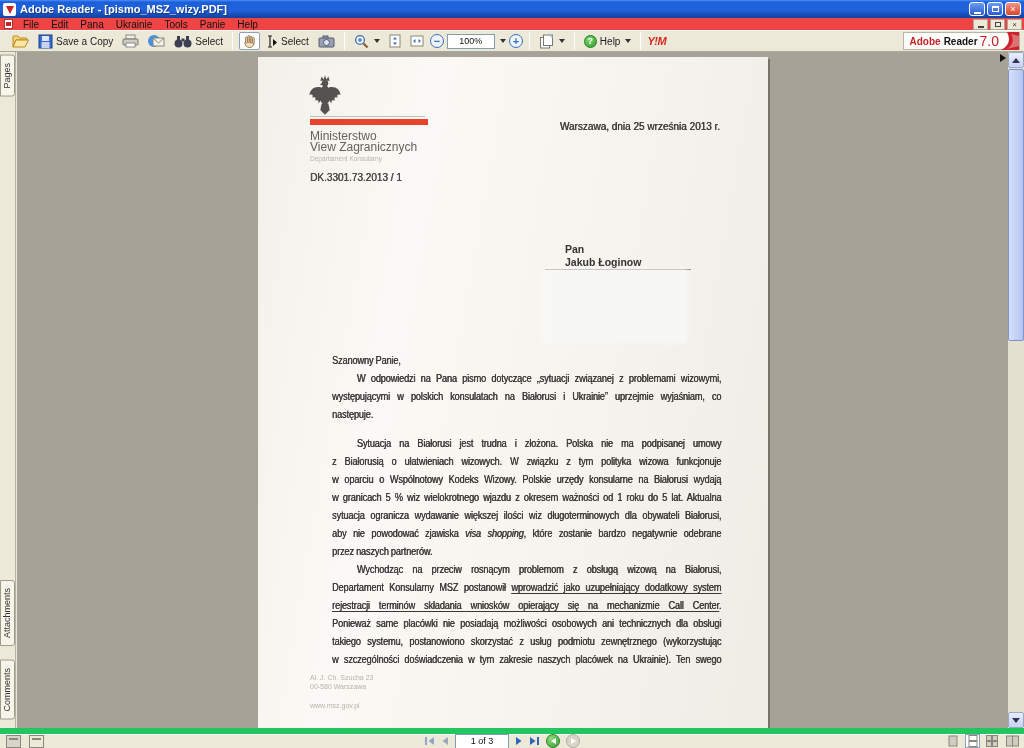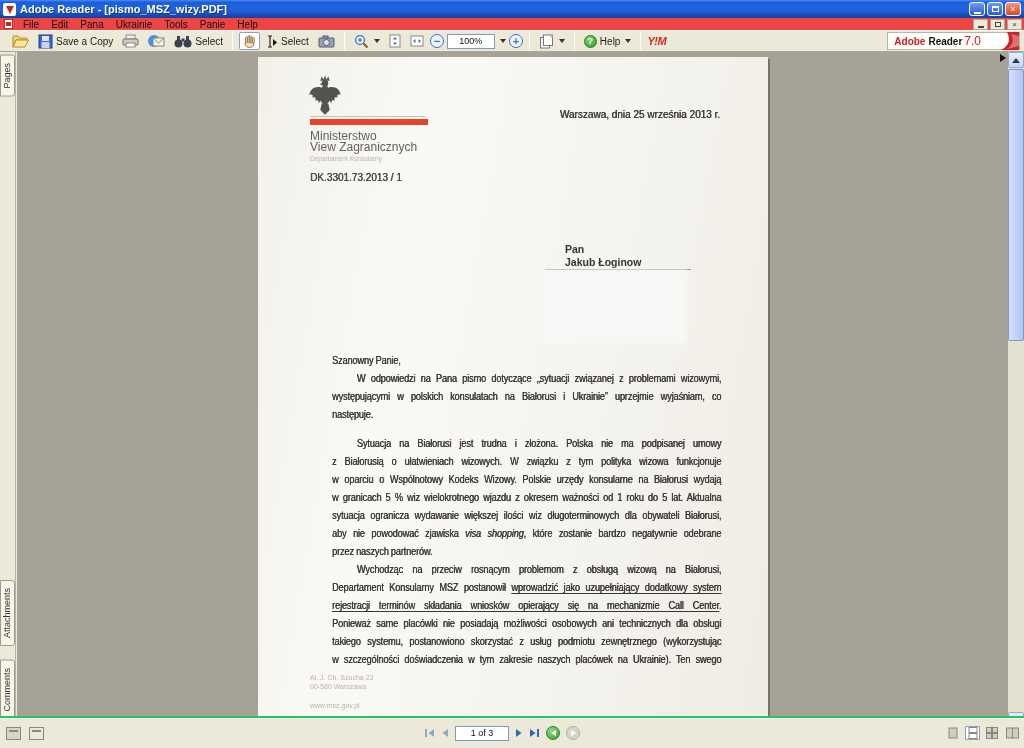--- a/index.html
+++ b/index.html
@@ -54,21 +54,21 @@
     background:#eef4fe; color:#3f6fb8; font-size:11px; line-height:11px; font-weight:bold;
     display:flex; align-items:center; justify-content:center; }
   .help-orb { width:13px; height:13px; border-radius:50%; background:radial-gradient(circle at 35% 30%,#7fd46f,#2da02d);
     color:#fff; font-size:9px; font-weight:bold; display:flex; align-items:center; justify-content:center;
     border:1px solid #1d7a1d; }
   .ym-text { color:#d42a1e; font-weight:bold; font-style:italic; font-size:11px; letter-spacing:-0.5px; }
   .brand { margin-left:auto; display:flex; align-items:center; background:#fdfdfb;
     border:1px solid #b8b5a5; height:18px; padding:0 0 0 6px; position:relative; }
   .brand-adobe { color:#c81f25; font-size:10px; font-weight:bold; margin-right:3px; }
   .brand-reader { color:#111; font-size:10px; font-weight:bold; margin-right:2px; }
-  .brand-ver { color:#c81f25; font-size:12px; margin-right:18px; }
+  .brand-ver { color:#c81f25; font-size:14px; margin-right:0; }
 
   
   .workspace { position:absolute; top:52px; left:0; right:0; bottom:20px; }
   .navstrip { position:absolute; left:0; top:0; bottom:0; width:16px; background:#ece9d8;
     border-right:1px solid #b8b4a2; }
   .vtab { position:absolute; left:0; width:15px; background:#f7f5ea; border:1px solid #9c9a8a;
     writing-mode:vertical-rl; transform:rotate(180deg); font-size:9px; color:#333;
     padding:7px 1px; border-radius:3px 0 0 3px; text-align:center; }
   .vtab.pages { top:3px; }
   .vtab.attachments { top:528px; }
@@ -90,42 +90,42 @@
   
   .page { position:absolute; left:241px; top:5px; width:510px; bottom:0;
     background:linear-gradient(100deg,#f2f0e9,#faf9f5 28%,#f5f3ed 65%,#eeece5);
     box-shadow:2px 2px 0 rgba(70,68,60,.5); }
   .eagle { position:absolute; left:50px; top:16px; }
   .letterhead-thinline { position:absolute; left:52px; top:59px; width:115px; height:1px; background:#c6c2bb; }
   .letterhead-redbar { position:absolute; left:52px; top:62px; width:118px; height:6px; }
   .ministry { position:absolute; left:52px; top:74px; font-size:12px; line-height:11px; color:#64625e; }
   .department { position:absolute; left:52px; top:98px; font-size:6.5px; color:#b8b5ae; }
   .refnum { position:absolute; left:52px; top:115px; font-size:10px; color:#474543; text-shadow:.4px 0 0 #474543; }
-  .place-date { position:absolute; right:48px; top:52px; font-size:10px; color:#3d3b39; text-shadow:.4px 0 0 #3d3b39; }
+  .place-date { position:absolute; right:48px; top:64px; font-size:10px; color:#3d3b39; text-shadow:.4px 0 0 #3d3b39; }
   .addressee { position:absolute; left:307px; top:186px; font-size:10.5px; font-weight:bold;
     line-height:13px; color:#33312f; }
   .addr-underline { position:absolute; left:287px; top:212px; width:146px; height:1px; background:#8f8d89; }
   .redact-box { position:absolute; left:287px; top:214px; width:140px; height:70px;
     background:#f7f7f5; box-shadow:0 0 4px 2px rgba(250,250,248,.9); }
   .letter-body { position:absolute; left:74px; top:295px; width:424px; transform:scaleX(.918);
     transform-origin:0 0; font-size:10px; line-height:18px; color:#3a3836;
     text-shadow:.4px 0 0 #3a3836; letter-spacing:-0.15px; word-spacing:-0.3px; }
   .salutation { text-align:left; }
   .para.gap1 { margin-top:11px; }
   .doc-line { text-align:justify; text-align-last:justify; }
   .doc-line.short { text-align-last:left; }
   .para .doc-line:first-child { text-indent:27px; }
   .letter-body i { font-style:italic; }
   .letter-body u { text-underline-offset:2px; }
   .page-footer { position:absolute; left:52px; top:616px; font-size:7px; line-height:9px; color:#b6b2aa; }
   .page-footer .site { margin-top:10px; }
 
   
-  .statusbar { position:absolute; left:0; right:0; bottom:0; height:32px; background:#ece9d8;
-    border-top:2px solid #22c55e; box-shadow:inset 0 1px 0 #fff;
+  .statusbar { position:absolute; left:0; right:0; bottom:0; height:20px; background:#ece9d8;
+    border-top:6px solid #22c55e; box-shadow:inset 0 1px 0 #fff;
     display:flex; align-items:center; font-size:10px; color:#222; }
   .sb-left { display:flex; gap:8px; margin-left:6px; }
   .status-icon { width:15px; height:13px; border:1px solid #8a887c; background:#d8d5c8; position:relative; }
   .status-icon::after { content:""; position:absolute; left:2px; top:2px; right:2px; height:2px; background:#8a887c; }
   .nav-cluster { position:absolute; left:424px; display:flex; align-items:center; gap:6px; }
   .page-box { width:54px; height:15px; background:#fff; border:1px solid #7f9db9;
     text-align:center; font-size:9px; line-height:13px; color:#111; }
   .view-circle { width:14px; height:14px; border-radius:50%; display:flex; align-items:center; justify-content:center; }
   .view-circle.green { background:radial-gradient(circle at 35% 30%,#8fd97f,#36a22e); border:1px solid #2c7f2a; }
   .view-circle.gray { background:#d8d5ca; border:1px solid #b0ada0; }

